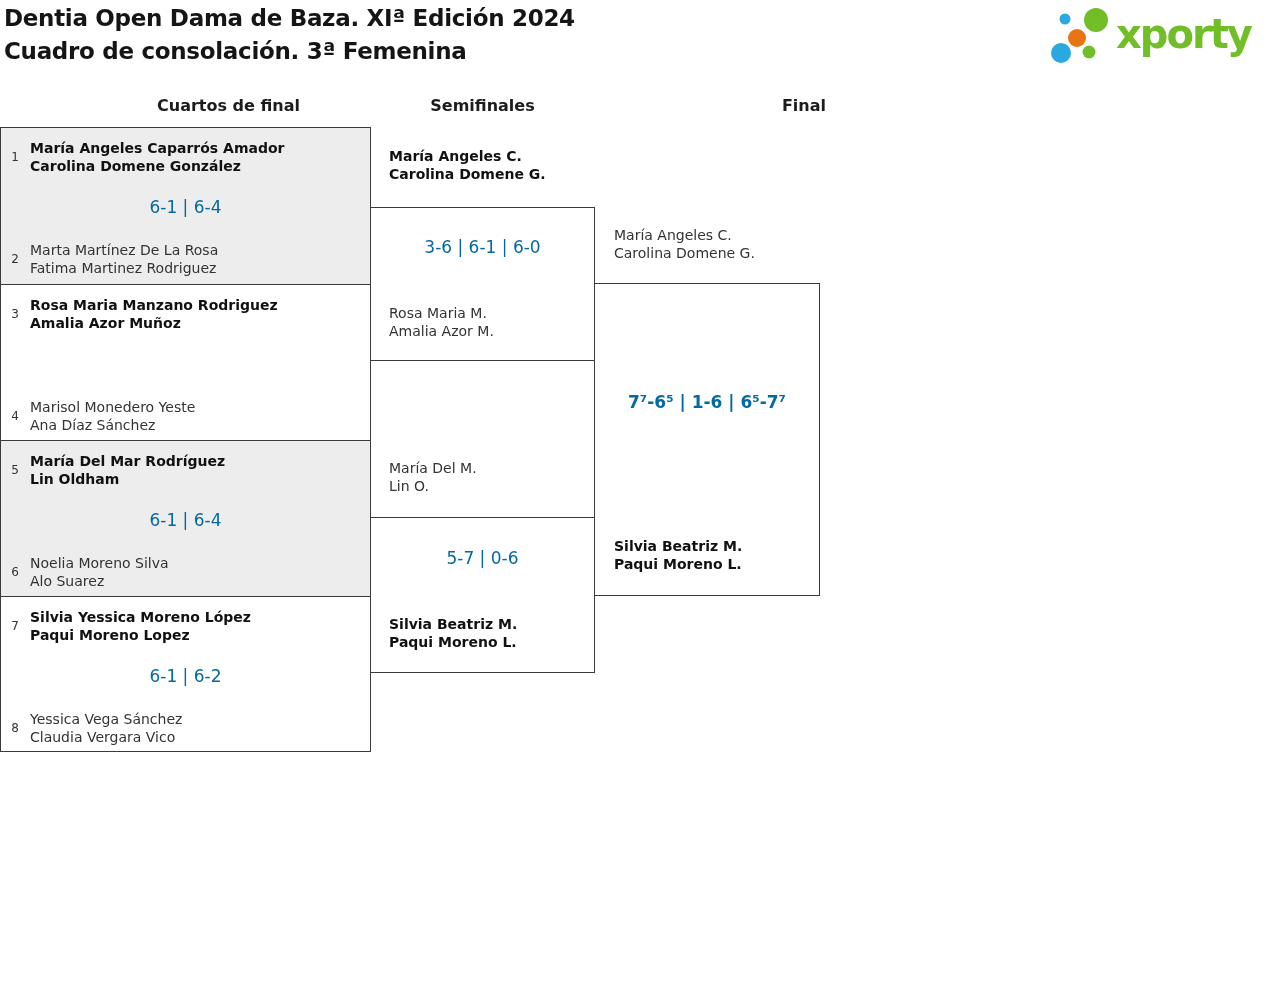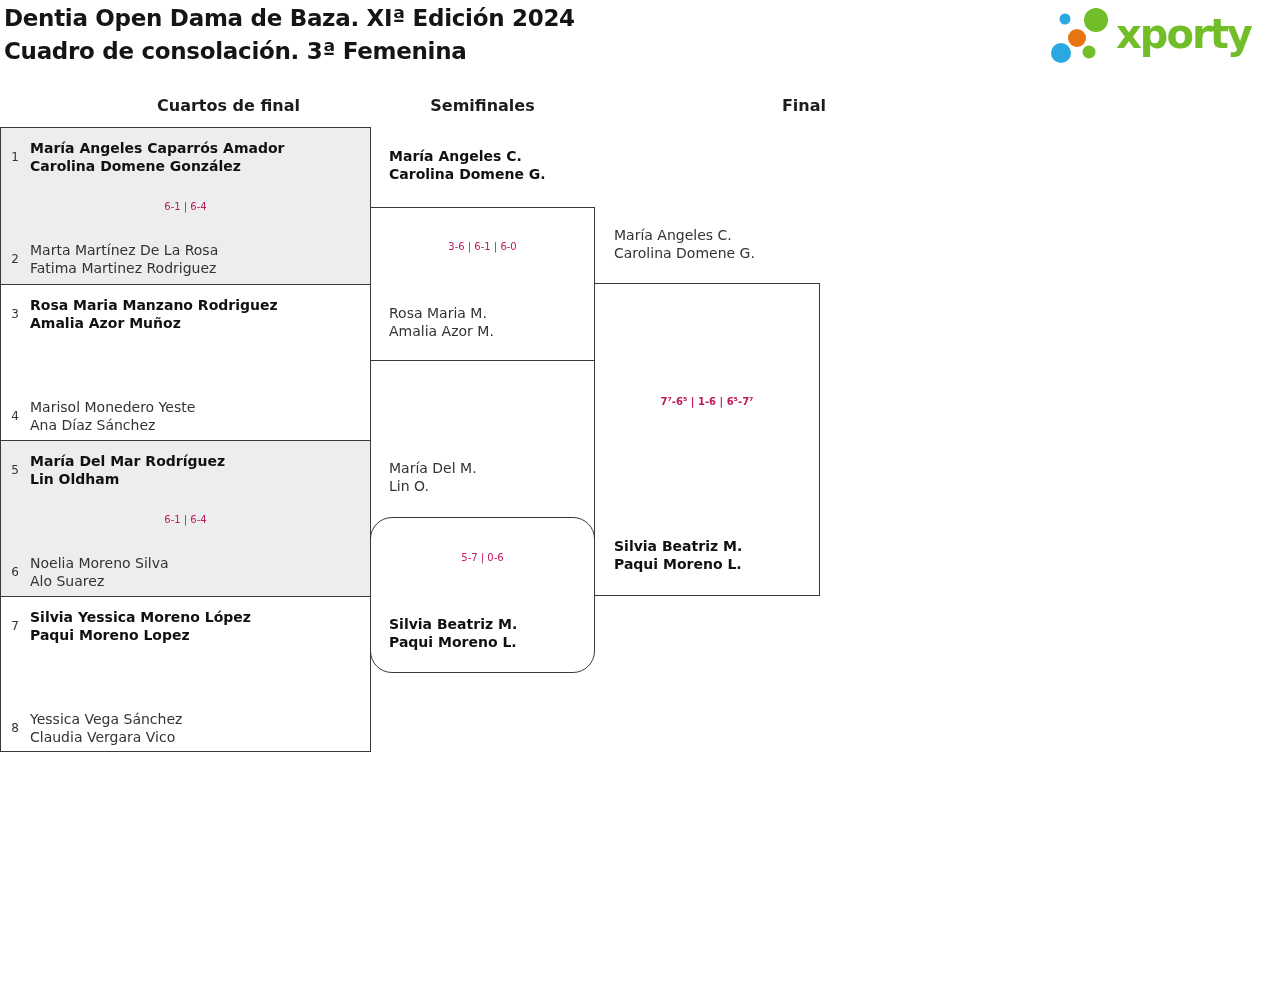--- a/index.html
+++ b/index.html
@@ -104,35 +104,35 @@
     line-height:18px;
     color:var(--regular-text);
   }
   .names .p{display:block;white-space:nowrap;}
   .names.winner{font-weight:bold;color:var(--winner-text);}
 
   .score{
     position:absolute;
     left:0; right:0;
     text-align:center;
-    font-size:10px;
+    font-size:17px;
     line-height:18px;
-    color:#be185d;
+    color:#0369a1;
     white-space:nowrap;
   }
   .match .score{top:70px;}
 
   
   .box{
     position:absolute;
     border:1px solid var(--line);
     background:transparent;
   }
   .box.sf1{left:370px;top:207px;width:225px;height:154px;}
-  .box.sf2{left:370px;top:517px;width:225px;height:156px;border-radius:22px;}
+  .box.sf2{left:370px;top:517px;width:225px;height:156px;}
   .box.final{left:594px;top:283px;width:226px;height:313px;font-weight:bold;}
   .box.sf1 .score{top:30px;}
   .box.sf2 .score{top:31px;}
   .box.final .score{top:109px;}
 
   
   .nameblock{
     position:absolute;
     font-size:14px;
     line-height:18px;
@@ -222,20 +222,21 @@
     </div>
 
     <div class="match divider">
       <div class="team t-top">
         <span class="seed">7</span>
         <span class="names winner">
           <span class="p">Silvia Yessica Moreno López</span>
           <span class="p">Paqui Moreno Lopez</span>
         </span>
       </div>
+      <div class="score">6-1 | 6-2</div>
       <div class="team t-bottom">
         <span class="seed">8</span>
         <span class="names">
           <span class="p">Yessica Vega Sánchez</span>
           <span class="p">Claudia Vergara Vico</span>
         </span>
       </div>
     </div>
 
   </div>

